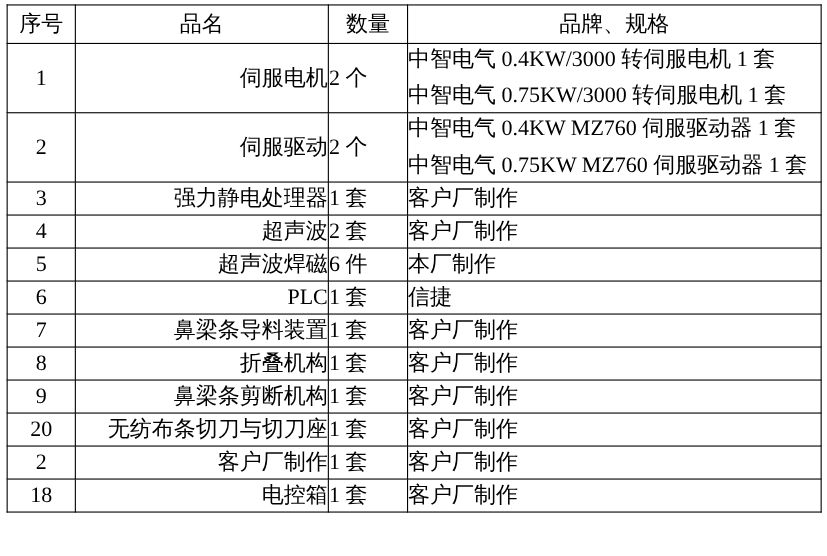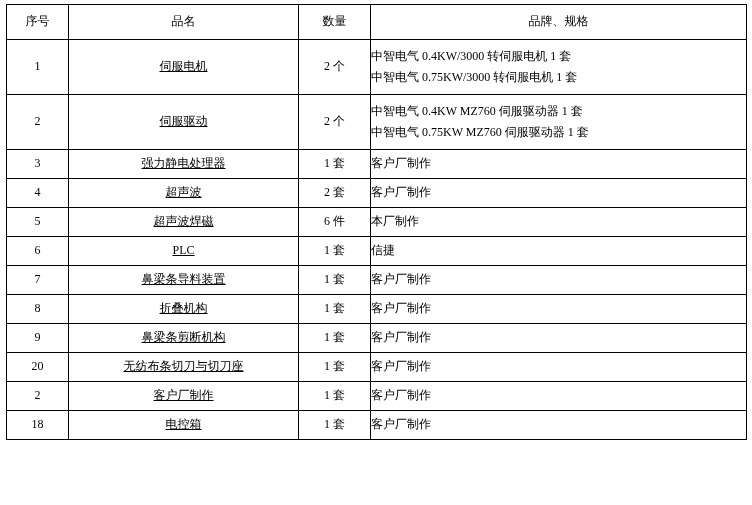--- a/index.html
+++ b/index.html
@@ -25,47 +25,45 @@
     width: 740px;
     margin: 4px 0 0 6px;
     table-layout: fixed;
   }
   table.spec-table td,
   table.spec-table th {
     border: 1px solid #000000;
     padding: 0;
     vertical-align: middle;
     font-weight: normal;
-    font-size: 12px;
+    font-size: 20px;
     line-height: 1.45;
   }
   
   col.c-no    { width: 62px; }
   col.c-name  { width: 230px; }
   col.c-qty   { width: 72px; }
   col.c-spec  { width: 376px; }
 
   thead td {
     text-align: center;
     height: 34px;
     font-size: 16px;
     font-weight: bold;
   }
   td.cell-no {
     text-align: center;
     font-size: 15px;
   }
   td.cell-name {
-    text-align: center;
+    text-align: right;
     padding-left: 22px;
     font-size: 15px;
-    text-decoration: underline;
   }
   td.cell-qty {
-    text-align: center;
     font-size: 15px;
   }
   td.cell-spec {
     text-align: left;
     padding-left: 10px;
     font-size: 14px;
   }
   tr.row-std td { height: 28px; }
   tr.row-tall td { height: 54px; }
 

